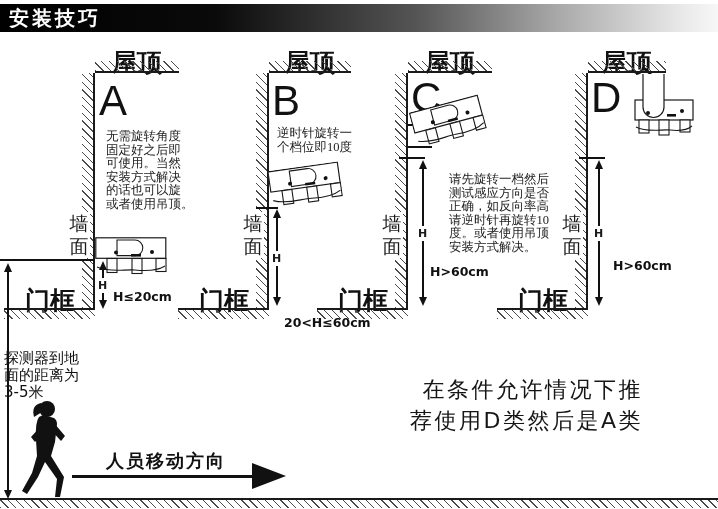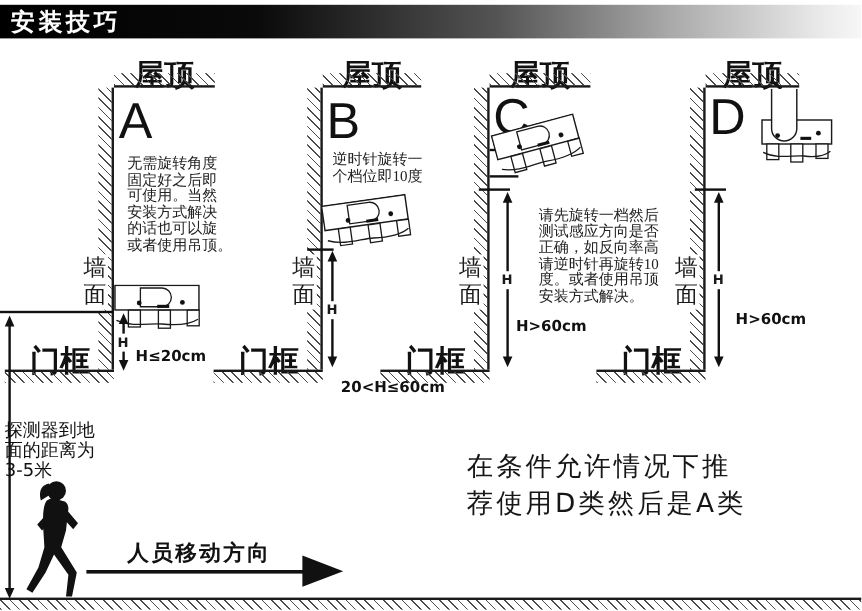--- a/index.html
+++ b/index.html
@@ -231,20 +231,20 @@
       </g>
     </svg>
   </div>
 
   <div>
     <div class="abs movelbl" style="left:106px;top:449px;">人员移动方向</div>
     <div class="abs hline" style="left:72px;top:475px;width:184px;height:3px;"></div>
     <div class="abs movehead" style="left:252px;top:463px;"></div>
   </div>
 
-  <div class="abs rec" style="left:389px;top:374px;">
+  <div class="abs rec" style="left:410px;top:374px;text-align:right;">
     <div>在条件允许情况下推</div>
     <div>荐使用D类然后是A类</div>
   </div>
 
   <div class="abs ground hatch" style="left:0;top:498px;width:718px;"></div>
 
 </div>
 
 </body></html>

